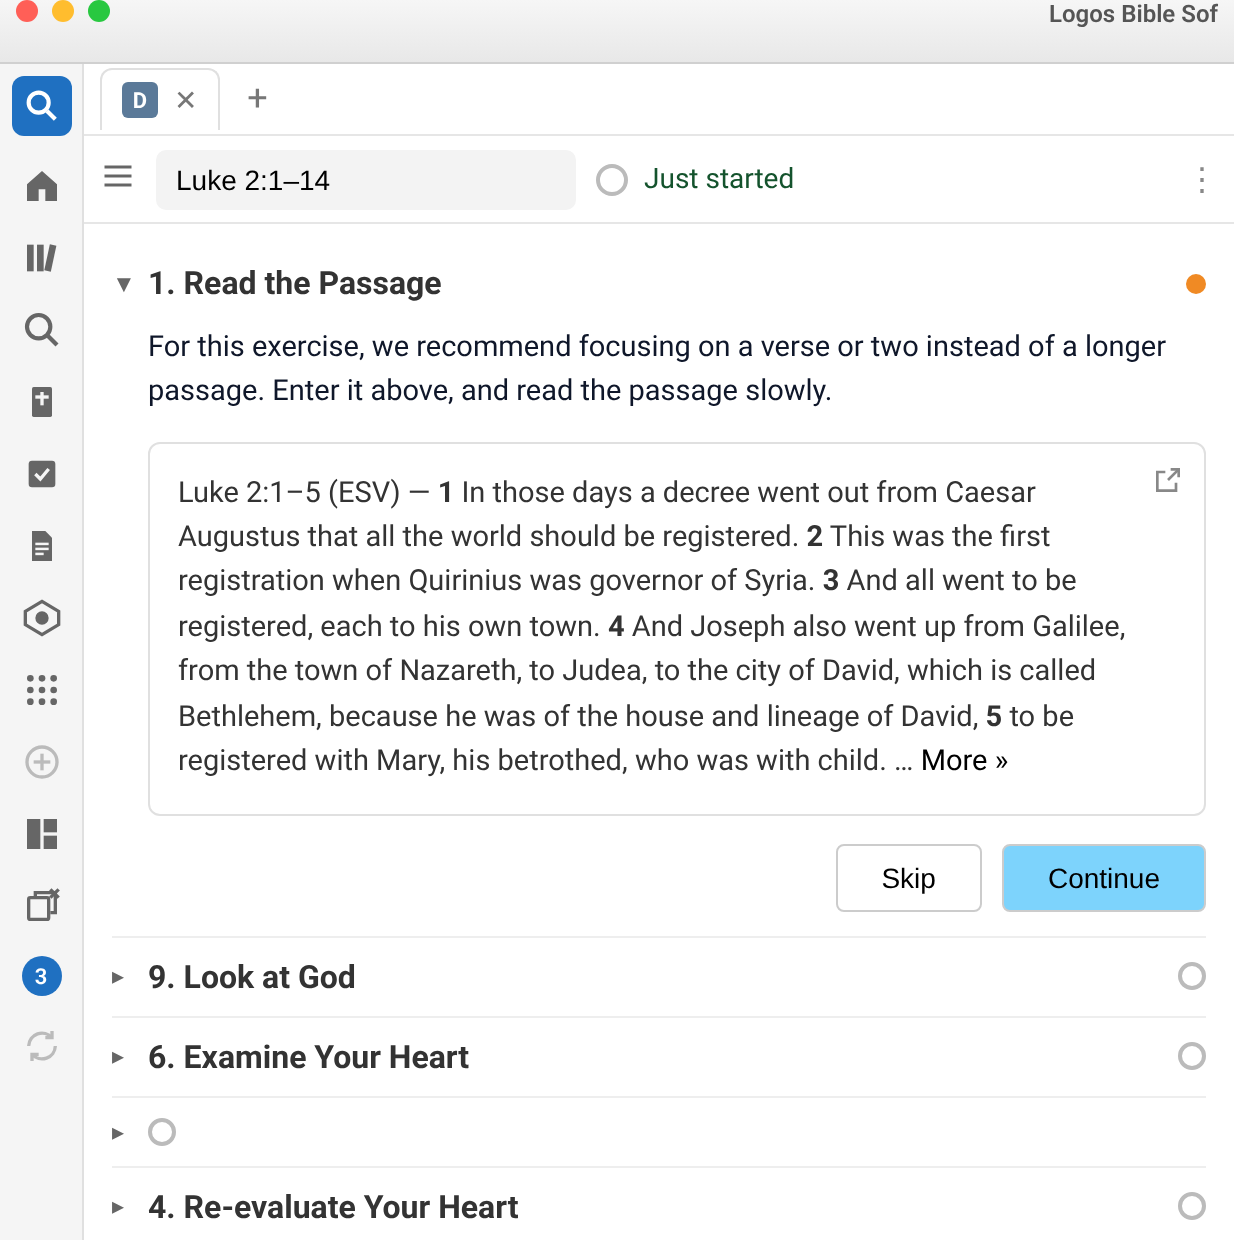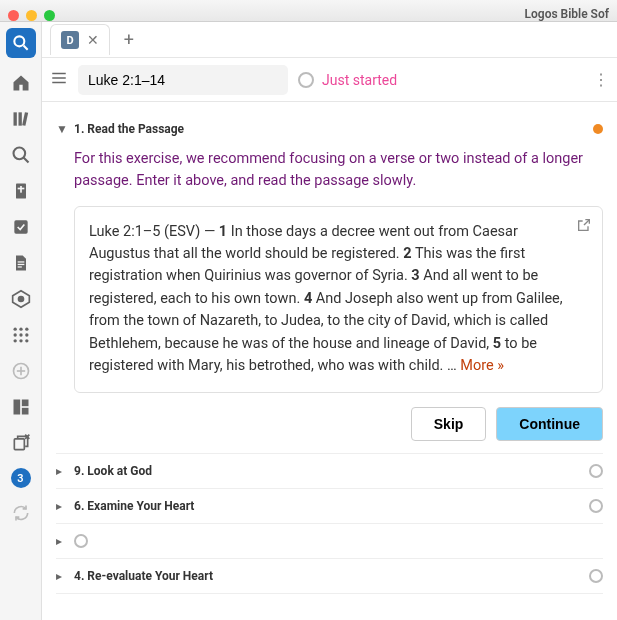--- a/index.html
+++ b/index.html
@@ -1,55 +1,55 @@
 <!DOCTYPE html>
 <html><head>
 <meta charset="utf-8">
 <style>
 * { box-sizing: border-box; margin: 0; padding: 0; }
 body { font-family: -apple-system, "Segoe UI", Roboto, sans-serif; font-size: 14px; color: #333; background: #fff; width: 617px; height: 620px; overflow: hidden; }
-.titlebar { height: 22px; background: linear-gradient(#f6f6f6,#e8e8e8); display: flex; align-items: flex-end; padding: 0 8px; border-bottom: 1px solid #d0d0d0; }
+.titlebar { height: 32px; background: linear-gradient(#f6f6f6,#e8e8e8); display: flex; align-items: flex-start; padding: 0 8px; border-bottom: 1px solid #d0d0d0; }
 .traffic { display: flex; gap: 7px; }
 .tl { width: 11px; height: 11px; border-radius: 50%; }
 .tl.r { background: #ff5f57; } .tl.y { background: #ffbd2e; } .tl.g { background: #28c840; }
 .app-title { margin-left: auto; font-weight: 600; color: #555; font-size: 12px; }
 .shell { display: flex; height: calc(620px - 22px); }
 .sidebar { width: 42px; background: #f5f5f5; border-right: 1px solid #e0e0e0; display: flex; flex-direction: column; align-items: center; padding-top: 6px; gap: 14px; }
 .sb-item { width: 22px; height: 22px; display: flex; align-items: center; justify-content: center; color: #666; cursor: pointer; }
 .sb-item.active { width: 30px; height: 30px; background: #1f70c1; border-radius: 6px; color: #fff; }
 .sb-item.dim { color: #bbb; }
 .sb-badge { width: 20px; height: 20px; border-radius: 50%; background: #1f70c1; color: #fff; font-size: 11px; display: flex; align-items: center; justify-content: center; font-weight: 600; }
 .sb-item svg { width: 20px; height: 20px; }
 .content { flex: 1; display: flex; flex-direction: column; }
 .tabrow { height: 36px; display: flex; align-items: center; border-bottom: 1px solid #e6e6e6; padding: 0 8px; gap: 6px; }
 .tab { display: flex; align-items: center; gap: 8px; background: #fff; border: 1px solid #e0e0e0; border-bottom: none; border-radius: 6px 6px 0 0; padding: 6px 10px; font-size: 13.5px; }
 .tab-icon { width: 18px; height: 18px; background: #5b7a99; border-radius: 3px; color: #fff; display: flex; align-items: center; justify-content: center; font-size: 11px; font-weight: 700; }
 .tab-close { color: #777; cursor: pointer; font-size: 14px; }
 .tab-plus { width: 26px; height: 26px; display: flex; align-items: center; justify-content: center; color: #777; font-size: 18px; cursor: pointer; }
 .toolbar { height: 44px; display: flex; align-items: center; padding: 0 8px; gap: 10px; border-bottom: 1px solid #e6e6e6; }
 .hamburger { color: #666; cursor: pointer; }
 .ref-input { flex: 0 0 210px; height: 30px; background: #f3f3f3; border: none; border-radius: 5px; padding: 0 10px; font-size: 14px; color: #000000; }
-.status { display: flex; align-items: flex-start; gap: 8px; color: #ec4899; }
+.status { display: flex; align-items: flex-start; gap: 8px; color: #14532d; }
 .status-circle { width: 16px; height: 16px; border: 2px solid #bbb; border-radius: 50%; }
 .more-dots { margin-left: auto; color: #888; cursor: pointer; font-size: 16px; }
 .main-scroll { flex: 1; overflow-y: auto; padding: 12px 14px 10px 14px; }
 .section-head { display: flex; align-items: center; gap: 6px; padding: 8px 0; }
 .section-head .chev { color: #666; font-size: 12px; width: 12px; cursor: pointer; }
-.section-head h3 { font-size: 12px; font-weight: 700; flex: 1; }
+.section-head h3 { font-size: 16px; font-weight: 700; flex: 1; }
 .section-head .done { width: 14px; height: 14px; border: 2px solid #bbb; border-radius: 50%; }
 .section-head .dot { width: 10px; height: 10px; background: #f08a24; border-radius: 50%; }
 .section-body { padding: 4px 0 12px 18px; }
-.intro { font-size: 14.5px; color: #701a75; line-height: 1.5; margin-bottom: 14px; }
+.intro { font-size: 14.5px; color: #0f172a; line-height: 1.5; margin-bottom: 14px; }
 .passage-card { border: 1px solid #e0e0e0; border-radius: 6px; padding: 14px 38px 14px 14px; position: relative; font-size: 14.5px; line-height: 1.55; }
 .passage-card .ref { font-weight: 400; }
 .passage-card .vn { font-weight: 700; }
-.passage-card .more-link { color: #c2410c; cursor: pointer; }
+.passage-card .more-link { color: #000000; cursor: pointer; }
 .pop-icon { position: absolute; top: 10px; right: 10px; color: #888; cursor: pointer; }
 .btnrow { display: flex; justify-content: flex-end; gap: 10px; margin-top: 14px; }
-.btn { padding: 8px 22px; border: 1px solid #ccc; background: #fff; border-radius: 4px; font-size: 14px; cursor: pointer; font-weight: 700; }
+.btn { padding: 8px 22px; border: 1px solid #ccc; background: #fff; border-radius: 4px; font-size: 14px; cursor: pointer; font-weight: 400; }
 .btn.primary { background: #7dd3fc; }
 .collapsed { border-top: 1px solid #eee; padding: 10px 0; }
 </style>
 </head>
 <body>
 
 <div class="titlebar">
   <div class="traffic">
     <div class="tl r"></div>
     <div class="tl y"></div>

